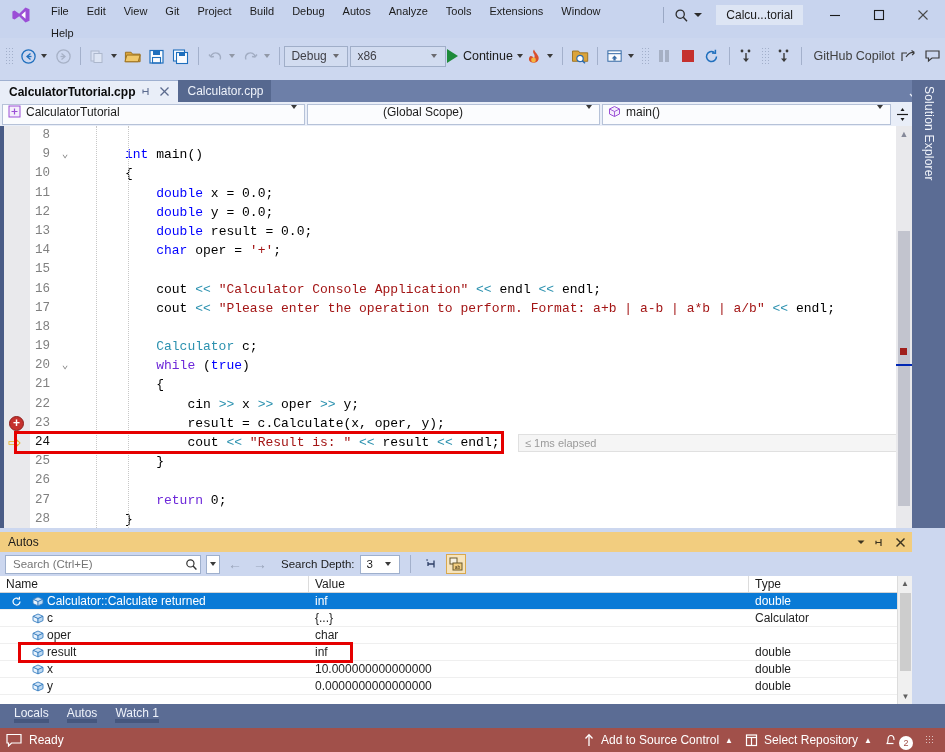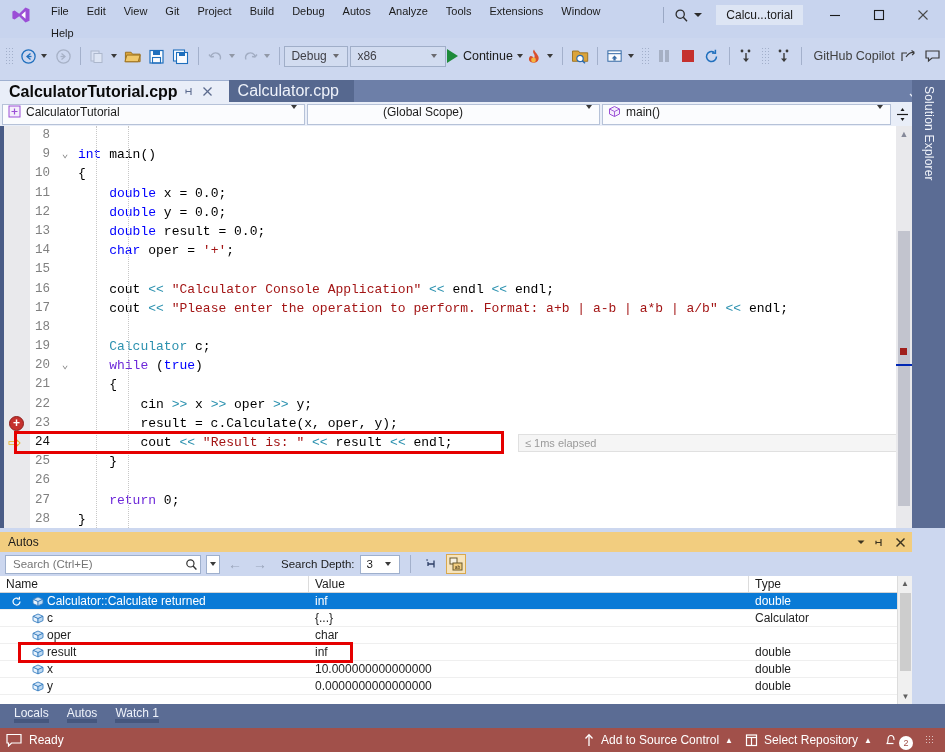--- a/index.html
+++ b/index.html
@@ -65,22 +65,22 @@
   .stop-sq { width:12px; height:12px; background:#c5312e; }
   .pause-ico { display:flex; gap:2px; }
   .pause-ico i { display:block; width:4px; height:12px; background:#a6b0c4; }
 
   
   .tabstrip {
     position:absolute; left:0; top:80px; width:945px; height:22px; background:#6d7fa8;
     display:flex; align-items:flex-end;
   }
   .etab {
-    height:22px; display:flex; align-items:center; gap:5px; padding:0 15px 0 9px;
-    font-size:16px; cursor:default; white-space:nowrap;justify-content:flex-end;
+    height:22px; display:flex; align-items:center; gap:5px; padding:0 7px 0 9px;
+    font-size:12px; cursor:default; white-space:nowrap;justify-content:flex-end;
   }
   .etab.active { background:#e9eef8; color:#0a0a0a; font-weight:bold; border-top:1px solid #9fb0d0; }
   .etab.inactive { background:#56688f; color:#eef2fa; }
   .etab .pin, .etab .x { font-size:12px; color:#5b6b8e; padding:0 1px; }
   .tabstrip-right { margin-left:auto; display:flex; align-items:center; gap:6px; padding-right:6px; color:#e8edf7; }
 
   
   .navbar {
     position:absolute; left:0; top:102px; width:945px; height:24px; background:#e9eef8;
     display:flex; align-items:center; gap:2px; padding:1px 2px;
@@ -101,21 +101,21 @@
     position:absolute; left:0; top:0; width:100%; height:100%;
     font-family:"Liberation Mono","DejaVu Sans Mono",monospace; font-size:13px; line-height:19.2px;
   }
   .cline { position:relative; height:19.2px; white-space:pre; display:flex; }
   .gutter-num {
     width:52px; text-align:right; padding-right:6px; color:#808080; flex:0 0 52px;
     font-family:"Liberation Mono","DejaVu Sans Mono",monospace; font-size:12.5px;
   }
   .cline.current .gutter-num { color:#111; }
   .fold { width:18px; flex:0 0 18px; text-align:center; color:#808080; font-size:11px; }
-  .codetext { flex:1 1 auto; padding-left:4px; }
+  .codetext { flex:1 1 auto; padding-left:4px;margin-left:47px; }
   
   .kw   { color:#0000ff; }
   .kwp  { color:#6d28d9; }
   .type { color:#2b91af; }
   .str  { color:#a31515; }
   .op   { color:#000000; }
   .ident{ color:#000000; }
   .cyan { color:#2b91af; }
 
   

